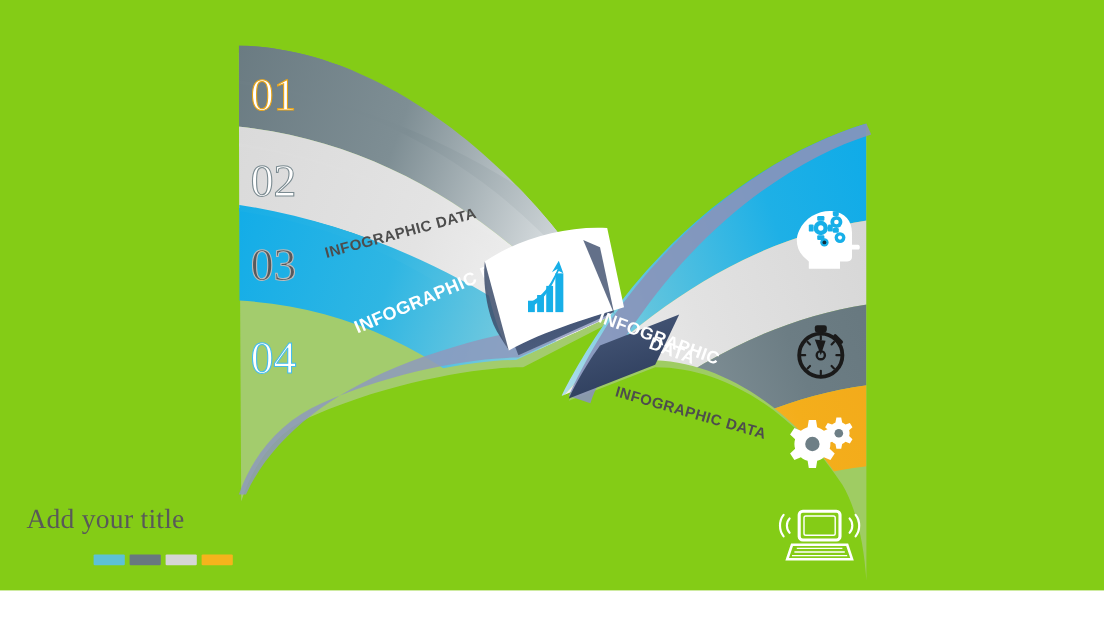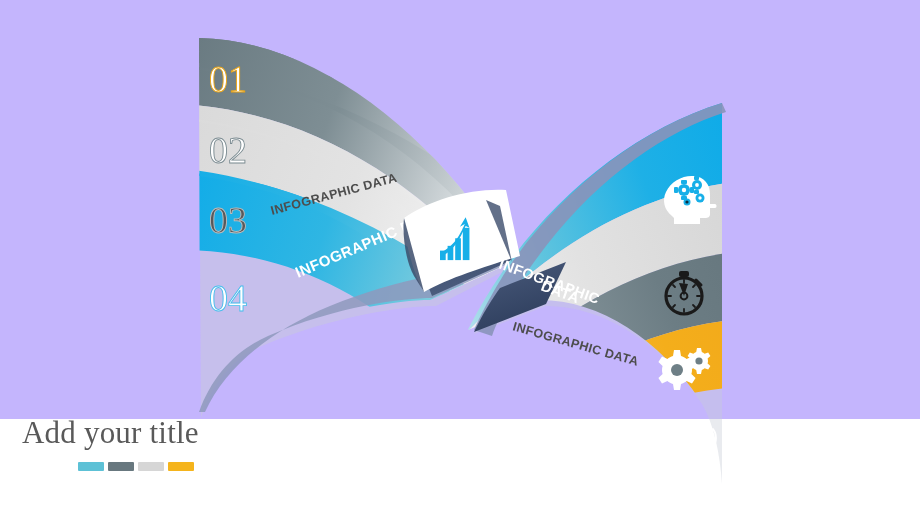--- a/index.html
+++ b/index.html
@@ -12,41 +12,41 @@
     height: 517px;
     position: relative;
     overflow: hidden;
     font-family: "Liberation Sans", sans-serif;
   }
 
   #slide {
     position: absolute;
     left: 0; top: 0;
     width: 920px;
-    height: 419px;
-    background: #c4b5fd;
+    height: 492px;
+    background: #84cc16;
   }
 
   #graphic {
     position: absolute;
     left: 0; top: 0;
     width: 920px;
     height: 517px;
   }
 
   
   .title-block {
     position: absolute;
     left: 22px;
     top: 415px;
     width: 300px;
   }
   .slide-title {
     font-family: "Liberation Serif", "DejaVu Serif", serif;
-    font-size: 31px;
+    font-size: 23px;
     line-height: 36px;
     color: #595959;
     letter-spacing: 0.2px;
     white-space: nowrap;
   }
   .swatch-row {
     margin-top: 11px;
     margin-left: 56px;
     display: flex;
     gap: 4px;

